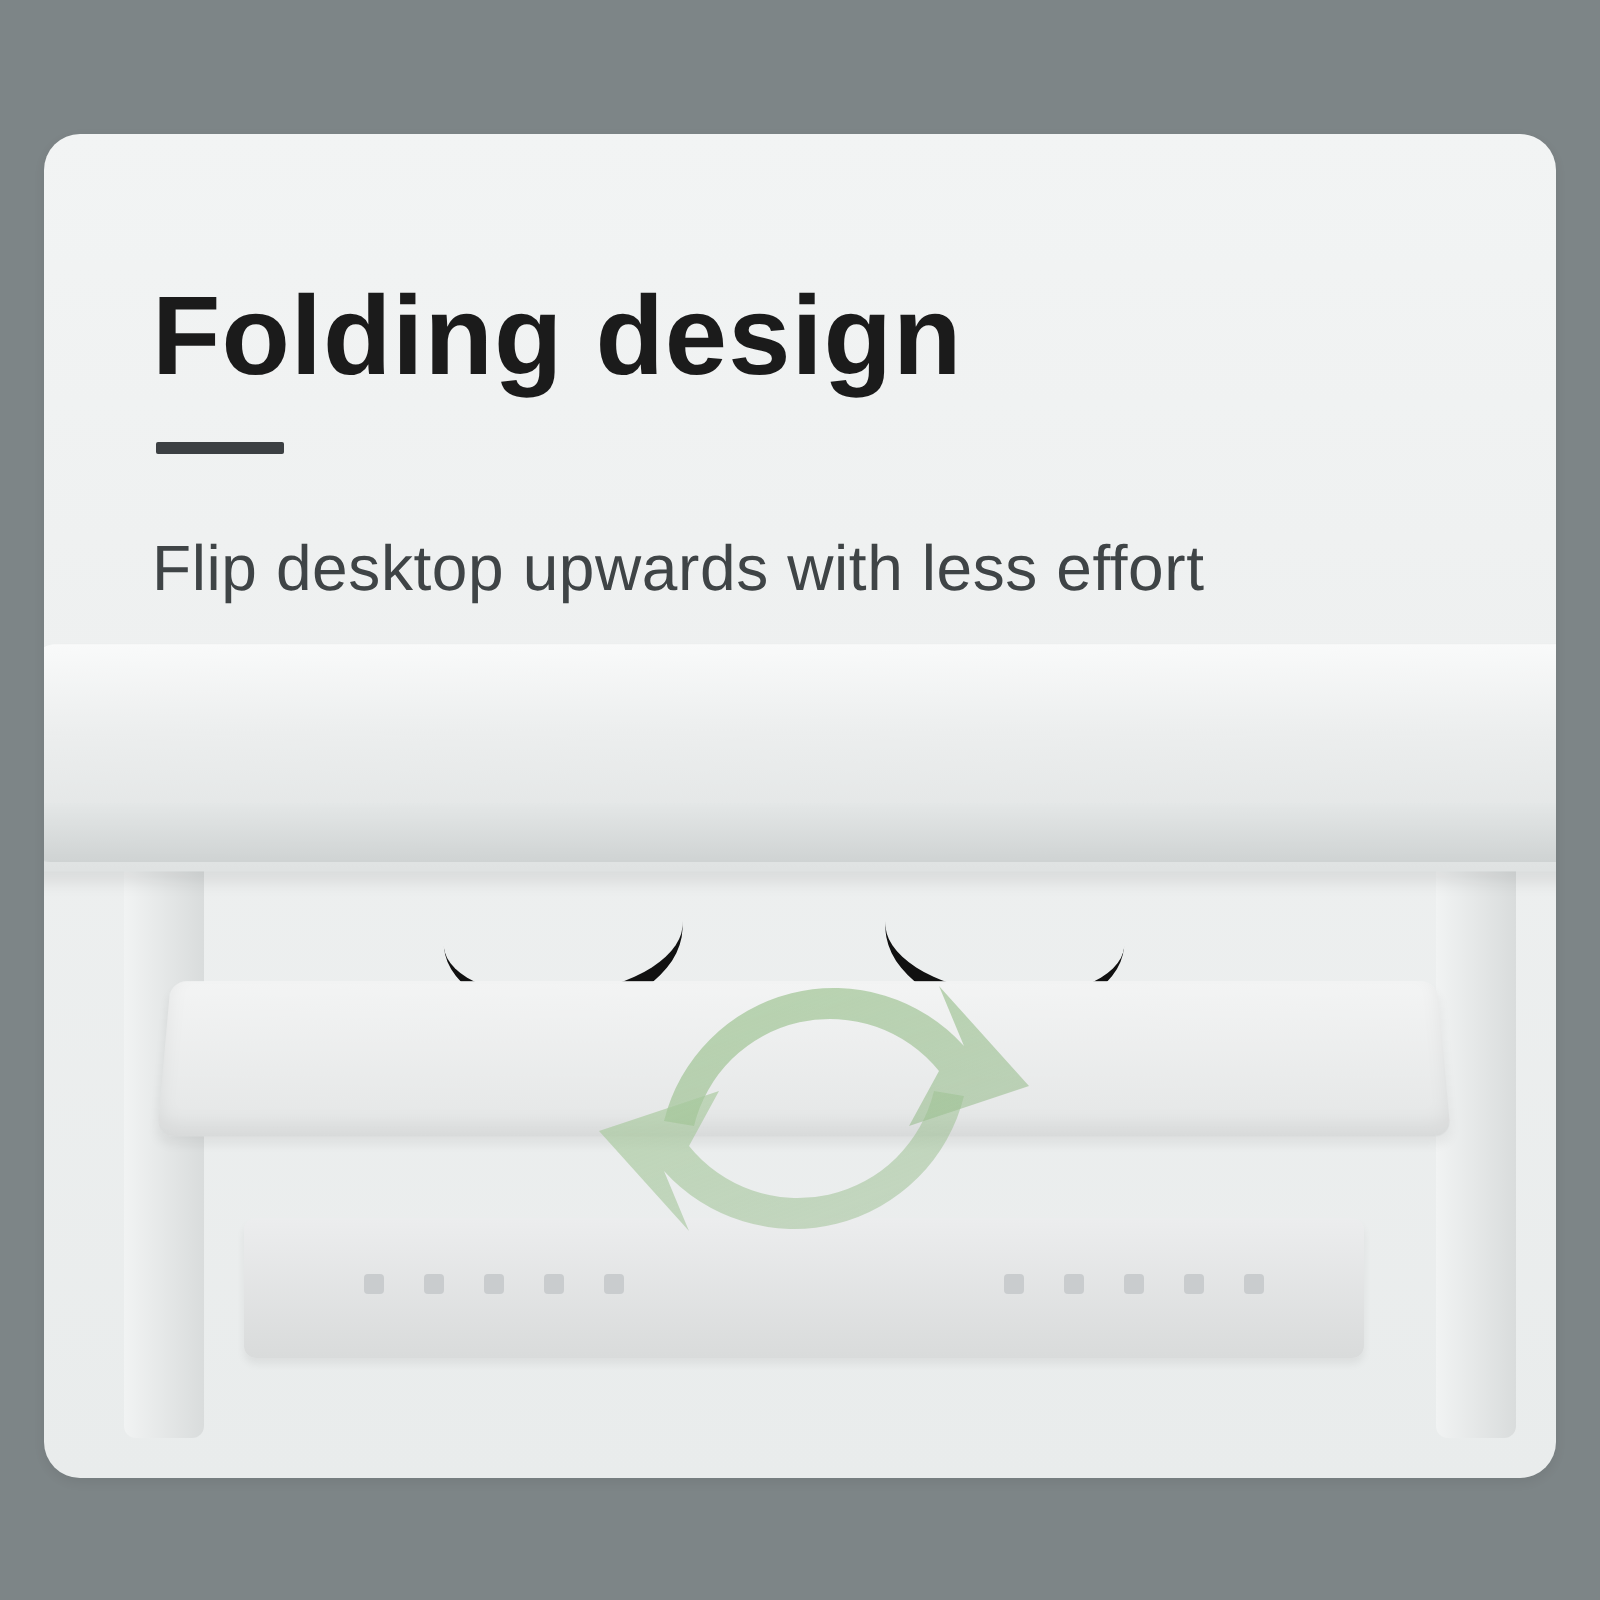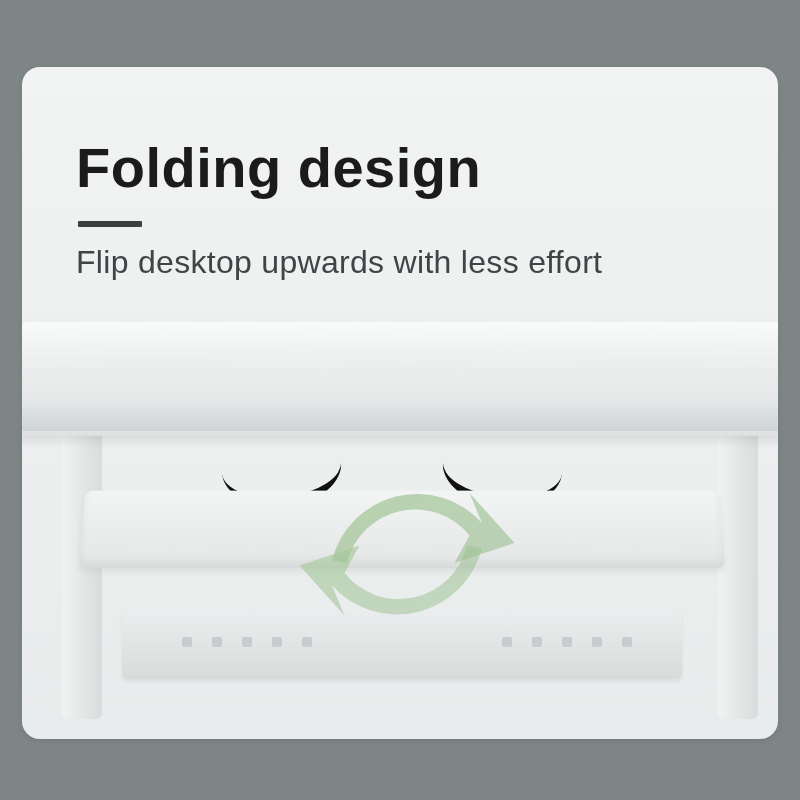--- a/index.html
+++ b/index.html
@@ -37,21 +37,21 @@
     left: 56px;
     top: 154px;
     width: 64px;
     height: 6px;
     background: #3c4043;
     border-radius: 1px;
   }
   .subtitle {
     position: absolute;
     left: 54px;
-    top: 177px;
+    top: 199px;
     font-size: 32px;
     font-weight: 400;
     color: #3f4446;
     letter-spacing: 0.3px;
   }
   
   .desk {
     position: absolute;
     left: 0;
     bottom: 0;

